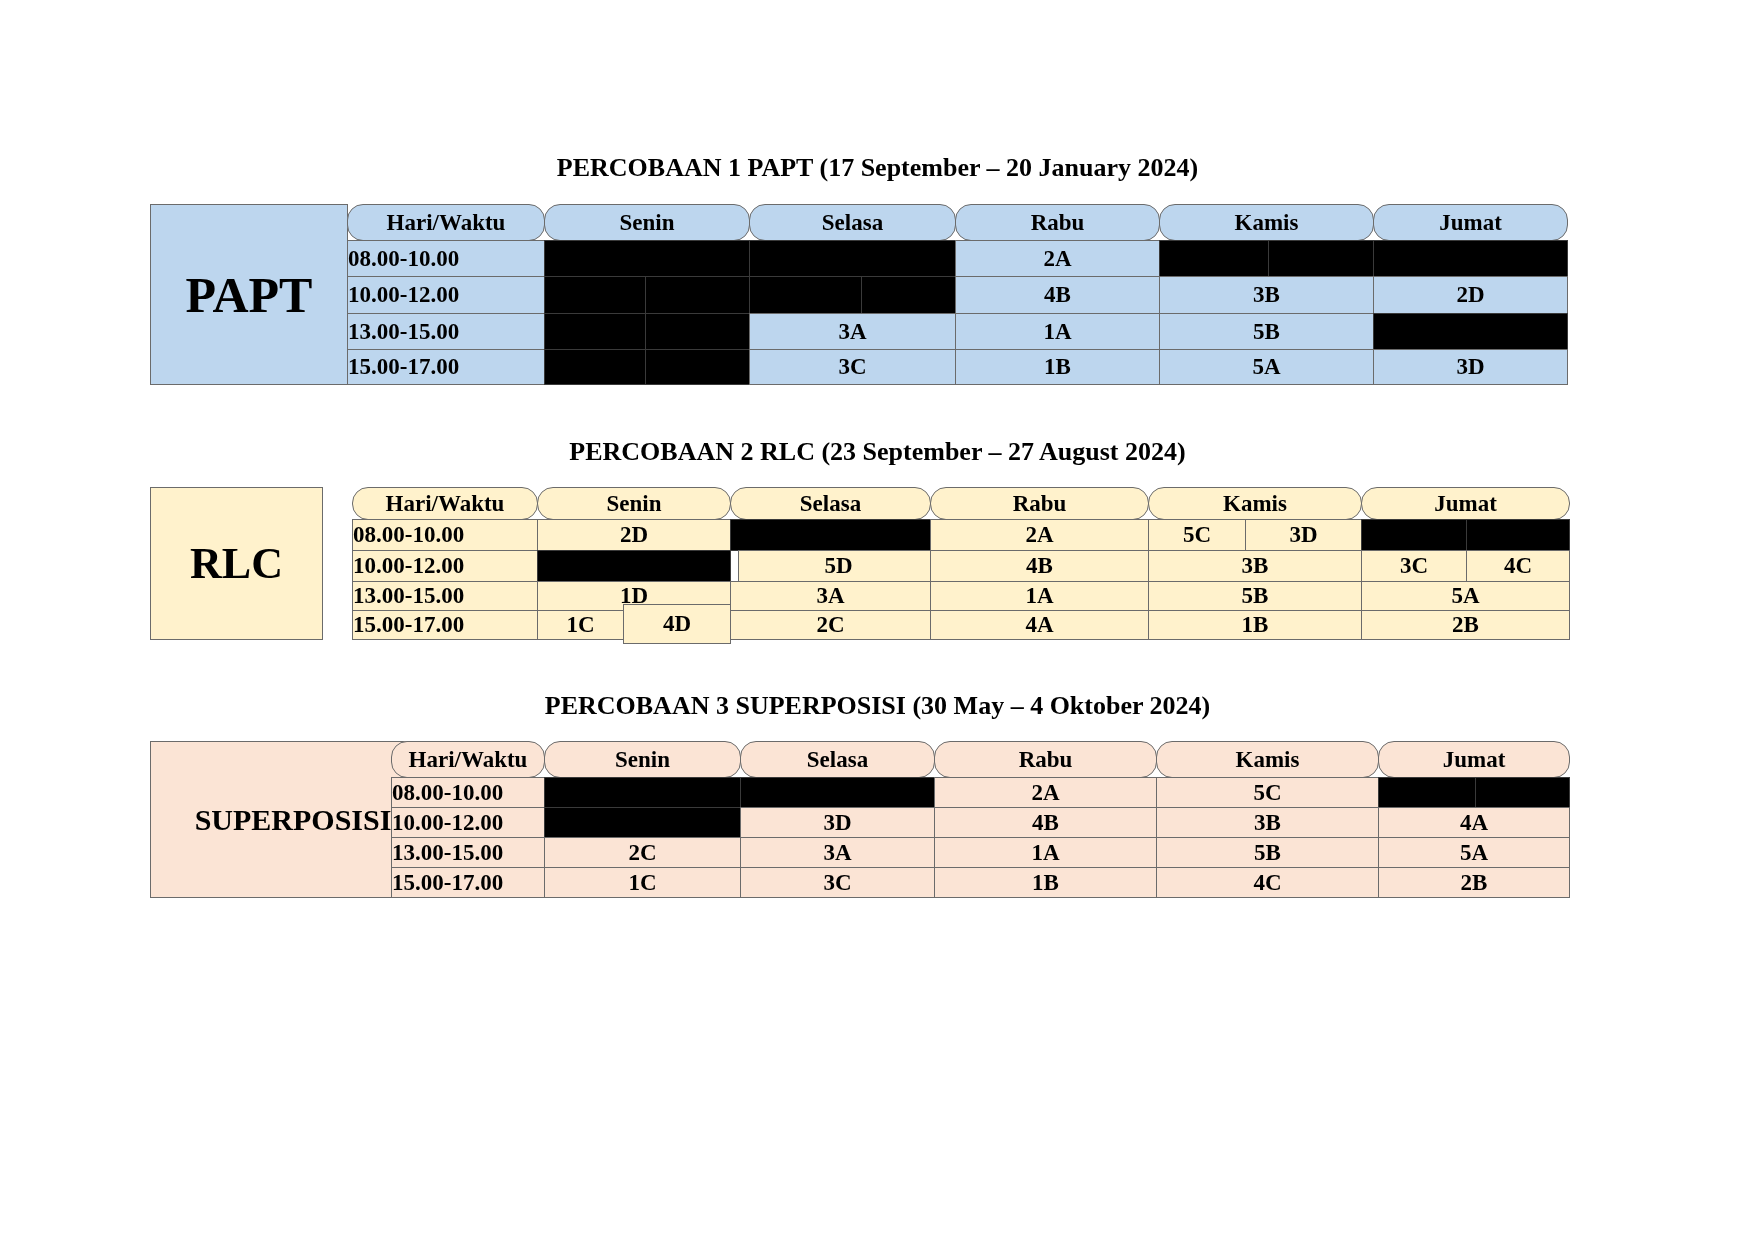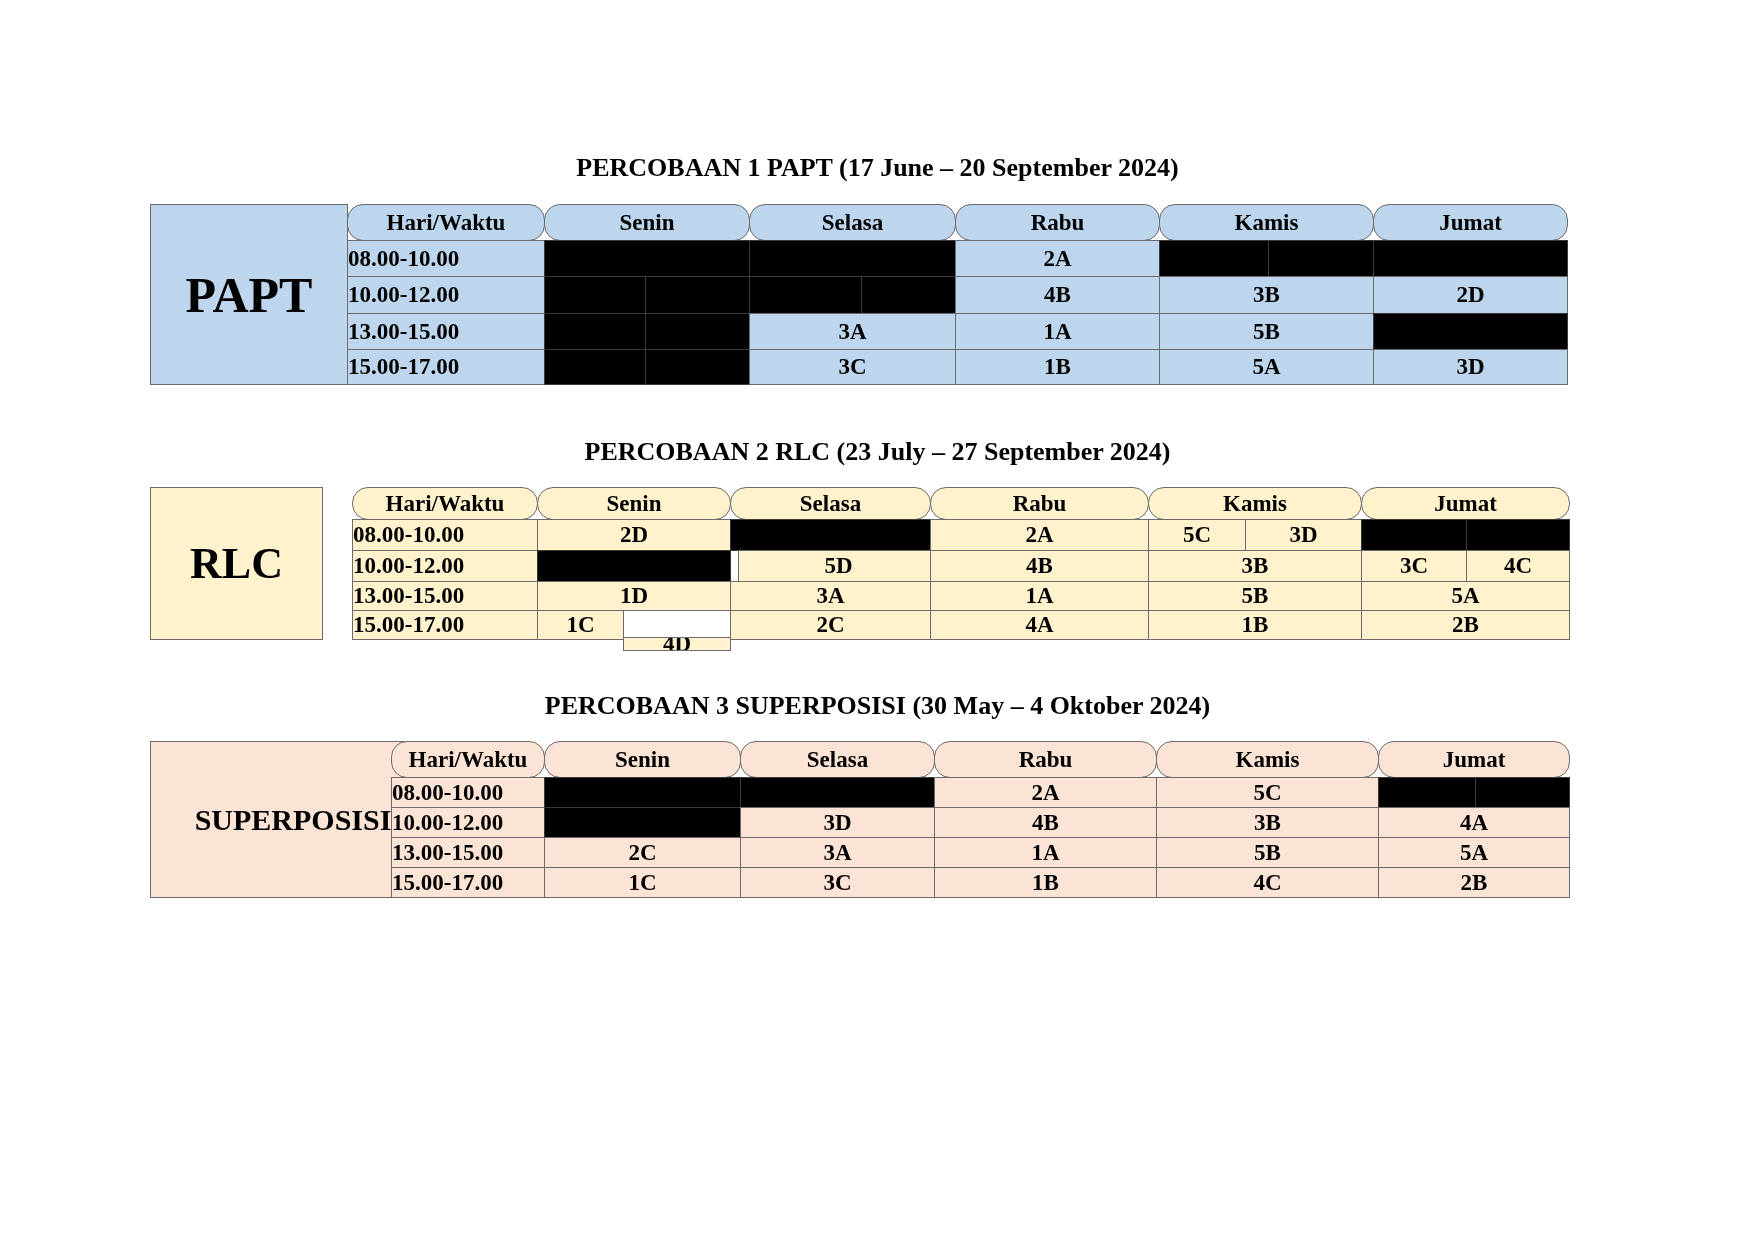--- a/index.html
+++ b/index.html
@@ -14,21 +14,21 @@
   .big { font-size:50px; }
   .mid { font-size:30px; }
   .blue .cell { background:#bdd6ee; }
   .yellow .cell { background:#fff2cc; }
   .peach .cell { background:#fbe4d5; }
   .hdr { font-size:23px;border-radius:16px; }
 </style>
 </head>
 <body>
 
-<div class="title" style="top:153px;">PERCOBAAN 1 PAPT (17 June – 20 September 2024)</div>
+<div class="title" style="top:153px;">PERCOBAAN 1 PAPT (17 September – 20 January 2024)</div>
 
 <div class="tbl blue" style="left:0;top:0;">
 
   <div class="cell big" style="left:150px;top:204px;width:198px;height:181px;">PAPT</div>
 
   <div class="cell hdr" style="left:347px;top:204px;width:198px;height:37px;">Hari/Waktu</div>
   <div class="cell hdr" style="left:544px;top:204px;width:206px;height:37px;">Senin</div>
   <div class="cell hdr" style="left:749px;top:204px;width:207px;height:37px;">Selasa</div>
   <div class="cell hdr" style="left:955px;top:204px;width:205px;height:37px;">Rabu</div>
   <div class="cell hdr" style="left:1159px;top:204px;width:215px;height:37px;">Kamis</div>
@@ -62,21 +62,21 @@
   <div class="cell black" style="left:1373px;top:313px;width:195px;height:37px;"></div>
 
   <div class="cell black" style="left:544px;top:349px;width:102px;height:36px;"></div>
   <div class="cell black" style="left:645px;top:349px;width:105px;height:36px;"></div>
   <div class="cell" style="left:749px;top:349px;width:207px;height:36px;">3C</div>
   <div class="cell" style="left:955px;top:349px;width:205px;height:36px;">1B</div>
   <div class="cell" style="left:1159px;top:349px;width:215px;height:36px;">5A</div>
   <div class="cell" style="left:1373px;top:349px;width:195px;height:36px;">3D</div>
 </div>
 
-<div class="title" style="top:437px;">PERCOBAAN 2 RLC (23 July – 27 September 2024)</div>
+<div class="title" style="top:437px;">PERCOBAAN 2 RLC (23 September – 27 August 2024)</div>
 
 <div class="tbl yellow" style="left:0;top:0;">
   <div class="cell big" style="left:150px;top:487px;width:173px;height:153px;font-size:44px;">RLC</div>
 
   <div class="cell hdr" style="left:352px;top:487px;width:186px;height:33px;">Hari/Waktu</div>
   <div class="cell hdr" style="left:537px;top:487px;width:194px;height:33px;">Senin</div>
   <div class="cell hdr" style="left:730px;top:487px;width:201px;height:33px;">Selasa</div>
   <div class="cell hdr" style="left:930px;top:487px;width:219px;height:33px;">Rabu</div>
   <div class="cell hdr" style="left:1148px;top:487px;width:214px;height:33px;">Kamis</div>
   <div class="cell hdr" style="left:1361px;top:487px;width:209px;height:33px;">Jumat</div>
@@ -101,21 +101,21 @@
   <div class="cell" style="left:1361px;top:550px;width:106px;height:32px;">3C</div>
   <div class="cell" style="left:1466px;top:550px;width:104px;height:32px;">4C</div>
 
   <div class="cell" style="left:537px;top:581px;width:194px;height:30px;">1D</div>
   <div class="cell" style="left:730px;top:581px;width:201px;height:30px;">3A</div>
   <div class="cell" style="left:930px;top:581px;width:219px;height:30px;">1A</div>
   <div class="cell" style="left:1148px;top:581px;width:214px;height:30px;">5B</div>
   <div class="cell" style="left:1361px;top:581px;width:209px;height:30px;">5A</div>
 
   <div class="cell" style="left:537px;top:610px;width:87px;height:30px;">1C</div>
-  <div class="cell" style="left:623px;top:637px;width:108px;height:14px;">4D</div>
+  <div class="cell" style="left:623px;top:604px;width:108px;height:40px;">4D</div>
   <div class="cell" style="left:730px;top:610px;width:201px;height:30px;">2C</div>
   <div class="cell" style="left:930px;top:610px;width:219px;height:30px;">4A</div>
   <div class="cell" style="left:1148px;top:610px;width:214px;height:30px;">1B</div>
   <div class="cell" style="left:1361px;top:610px;width:209px;height:30px;">2B</div>
 </div>
 
 <div class="title" style="top:691px;">PERCOBAAN 3 SUPERPOSISI (30 May – 4 Oktober 2024)</div>
 
 <div class="tbl peach" style="left:0;top:0;">
   <div class="cell mid" style="left:150px;top:741px;width:286px;height:157px;">SUPERPOSISI</div>

